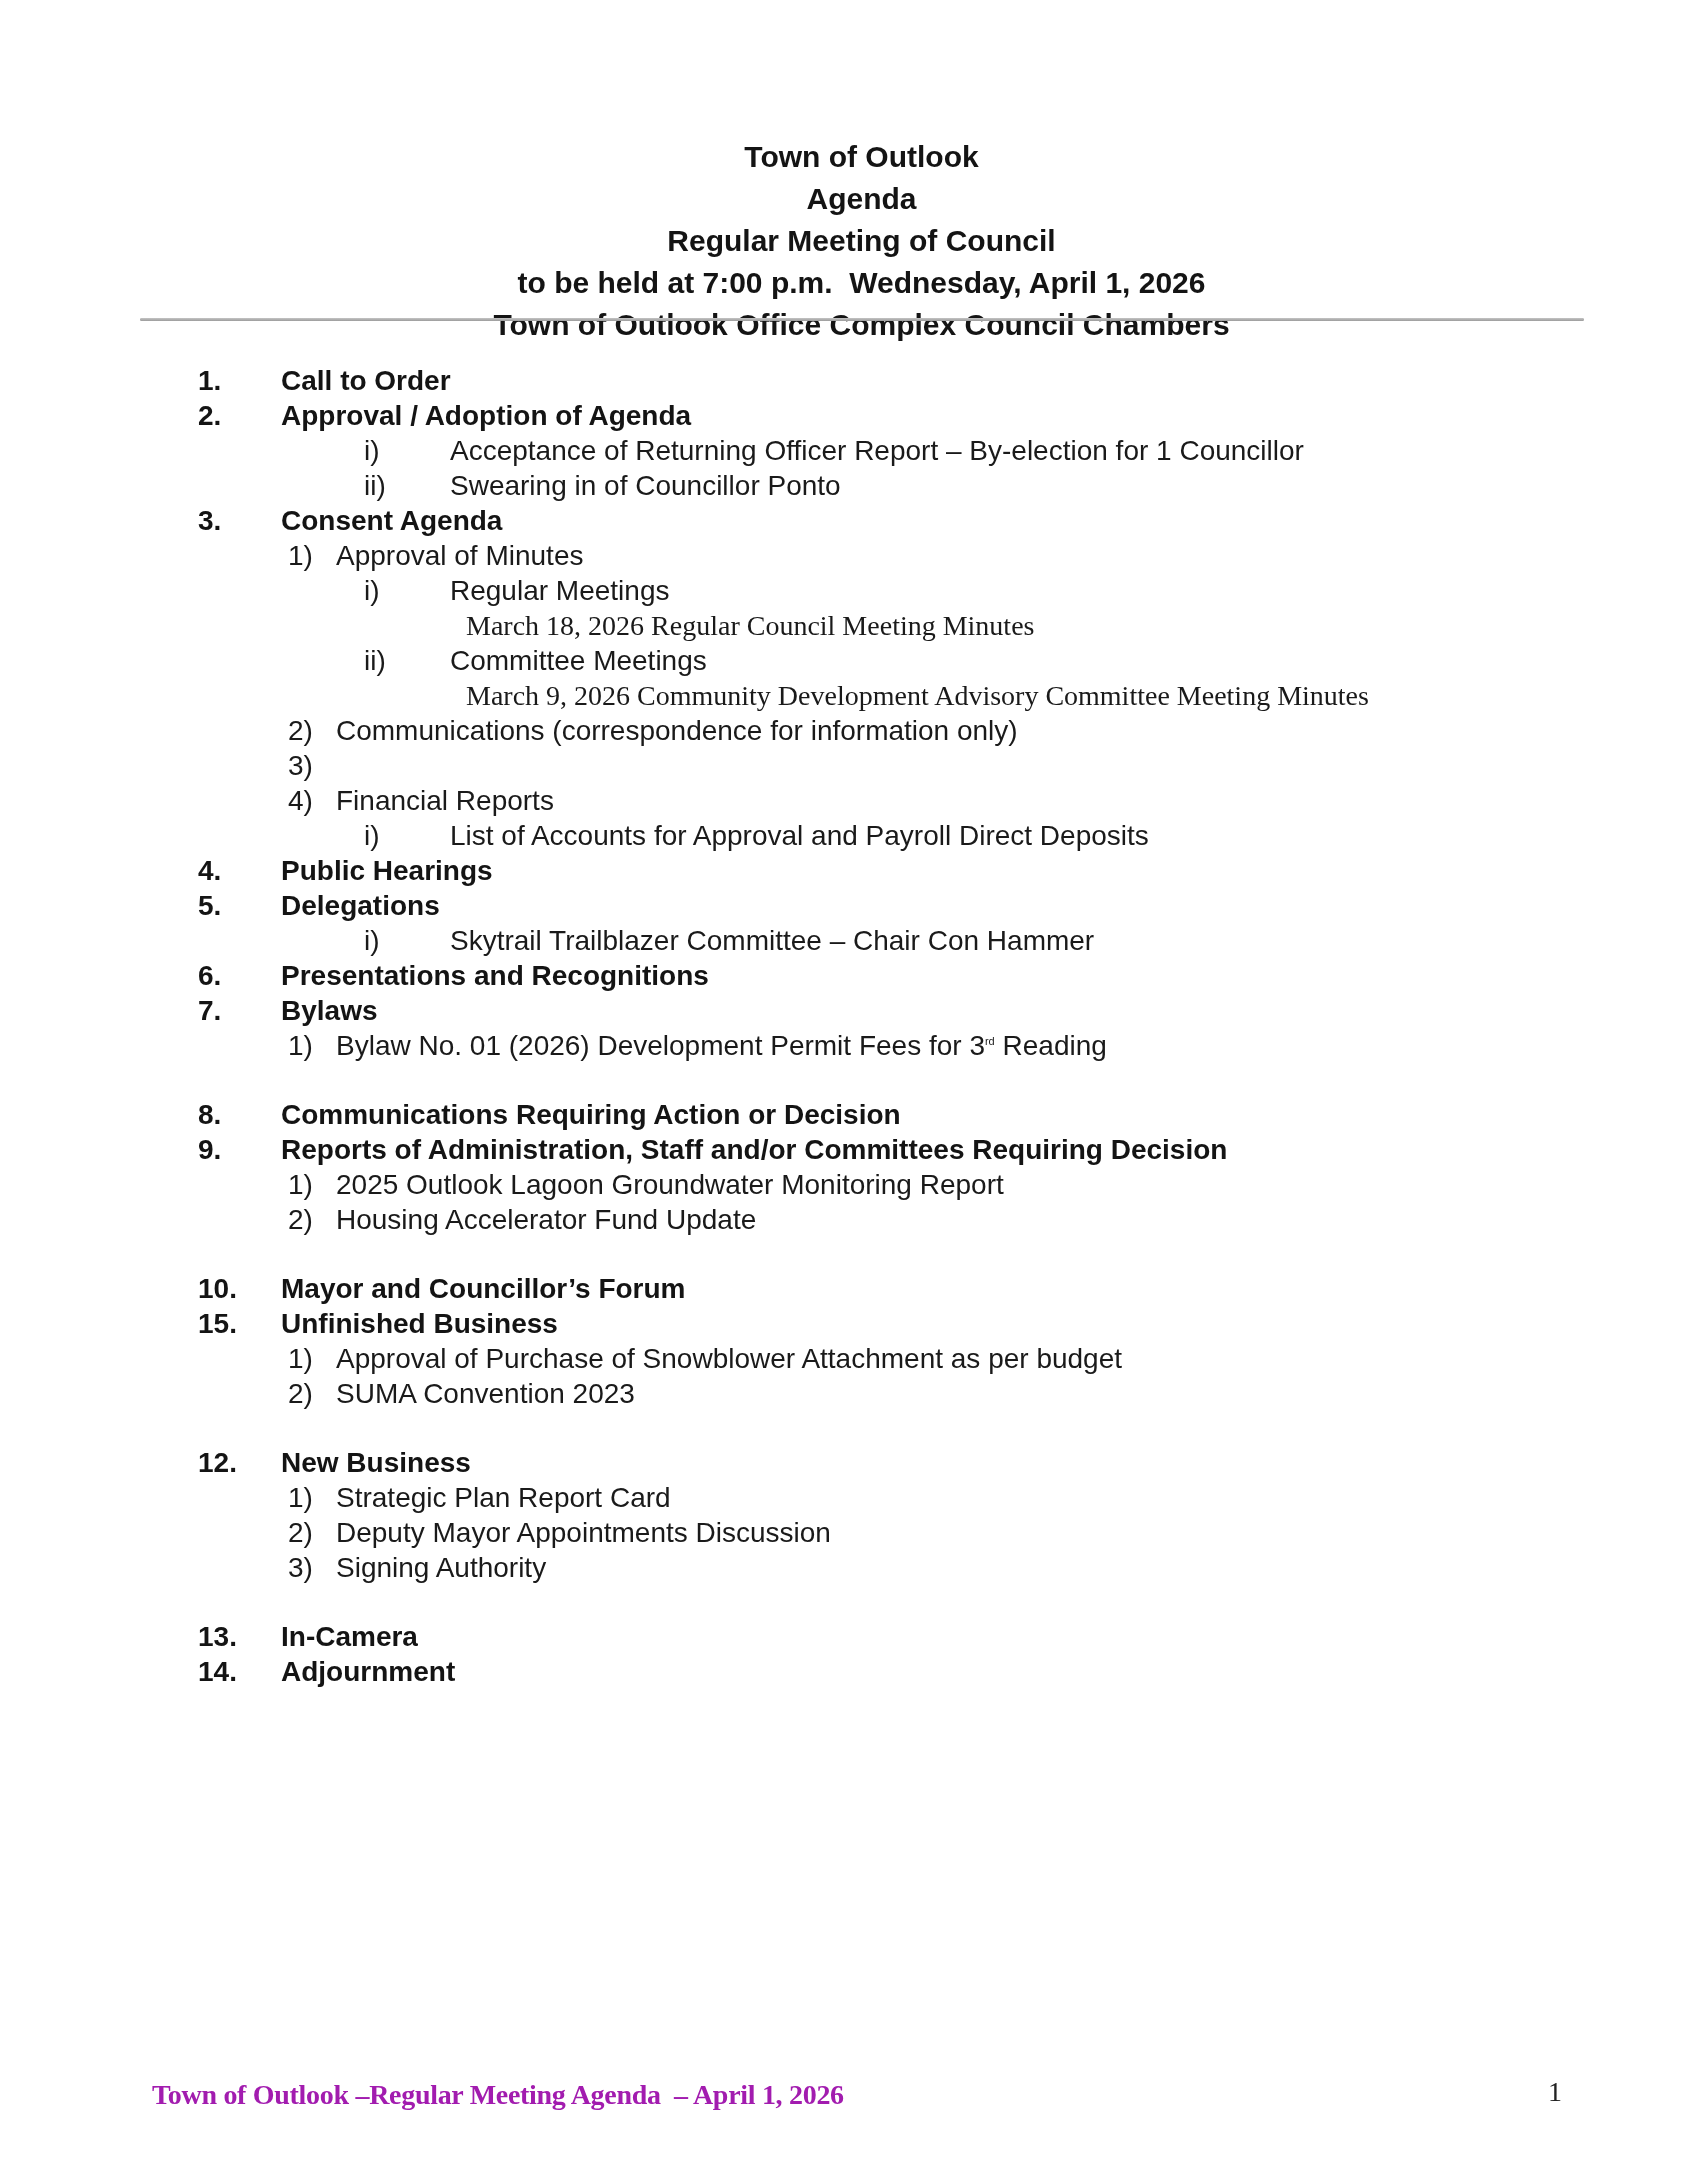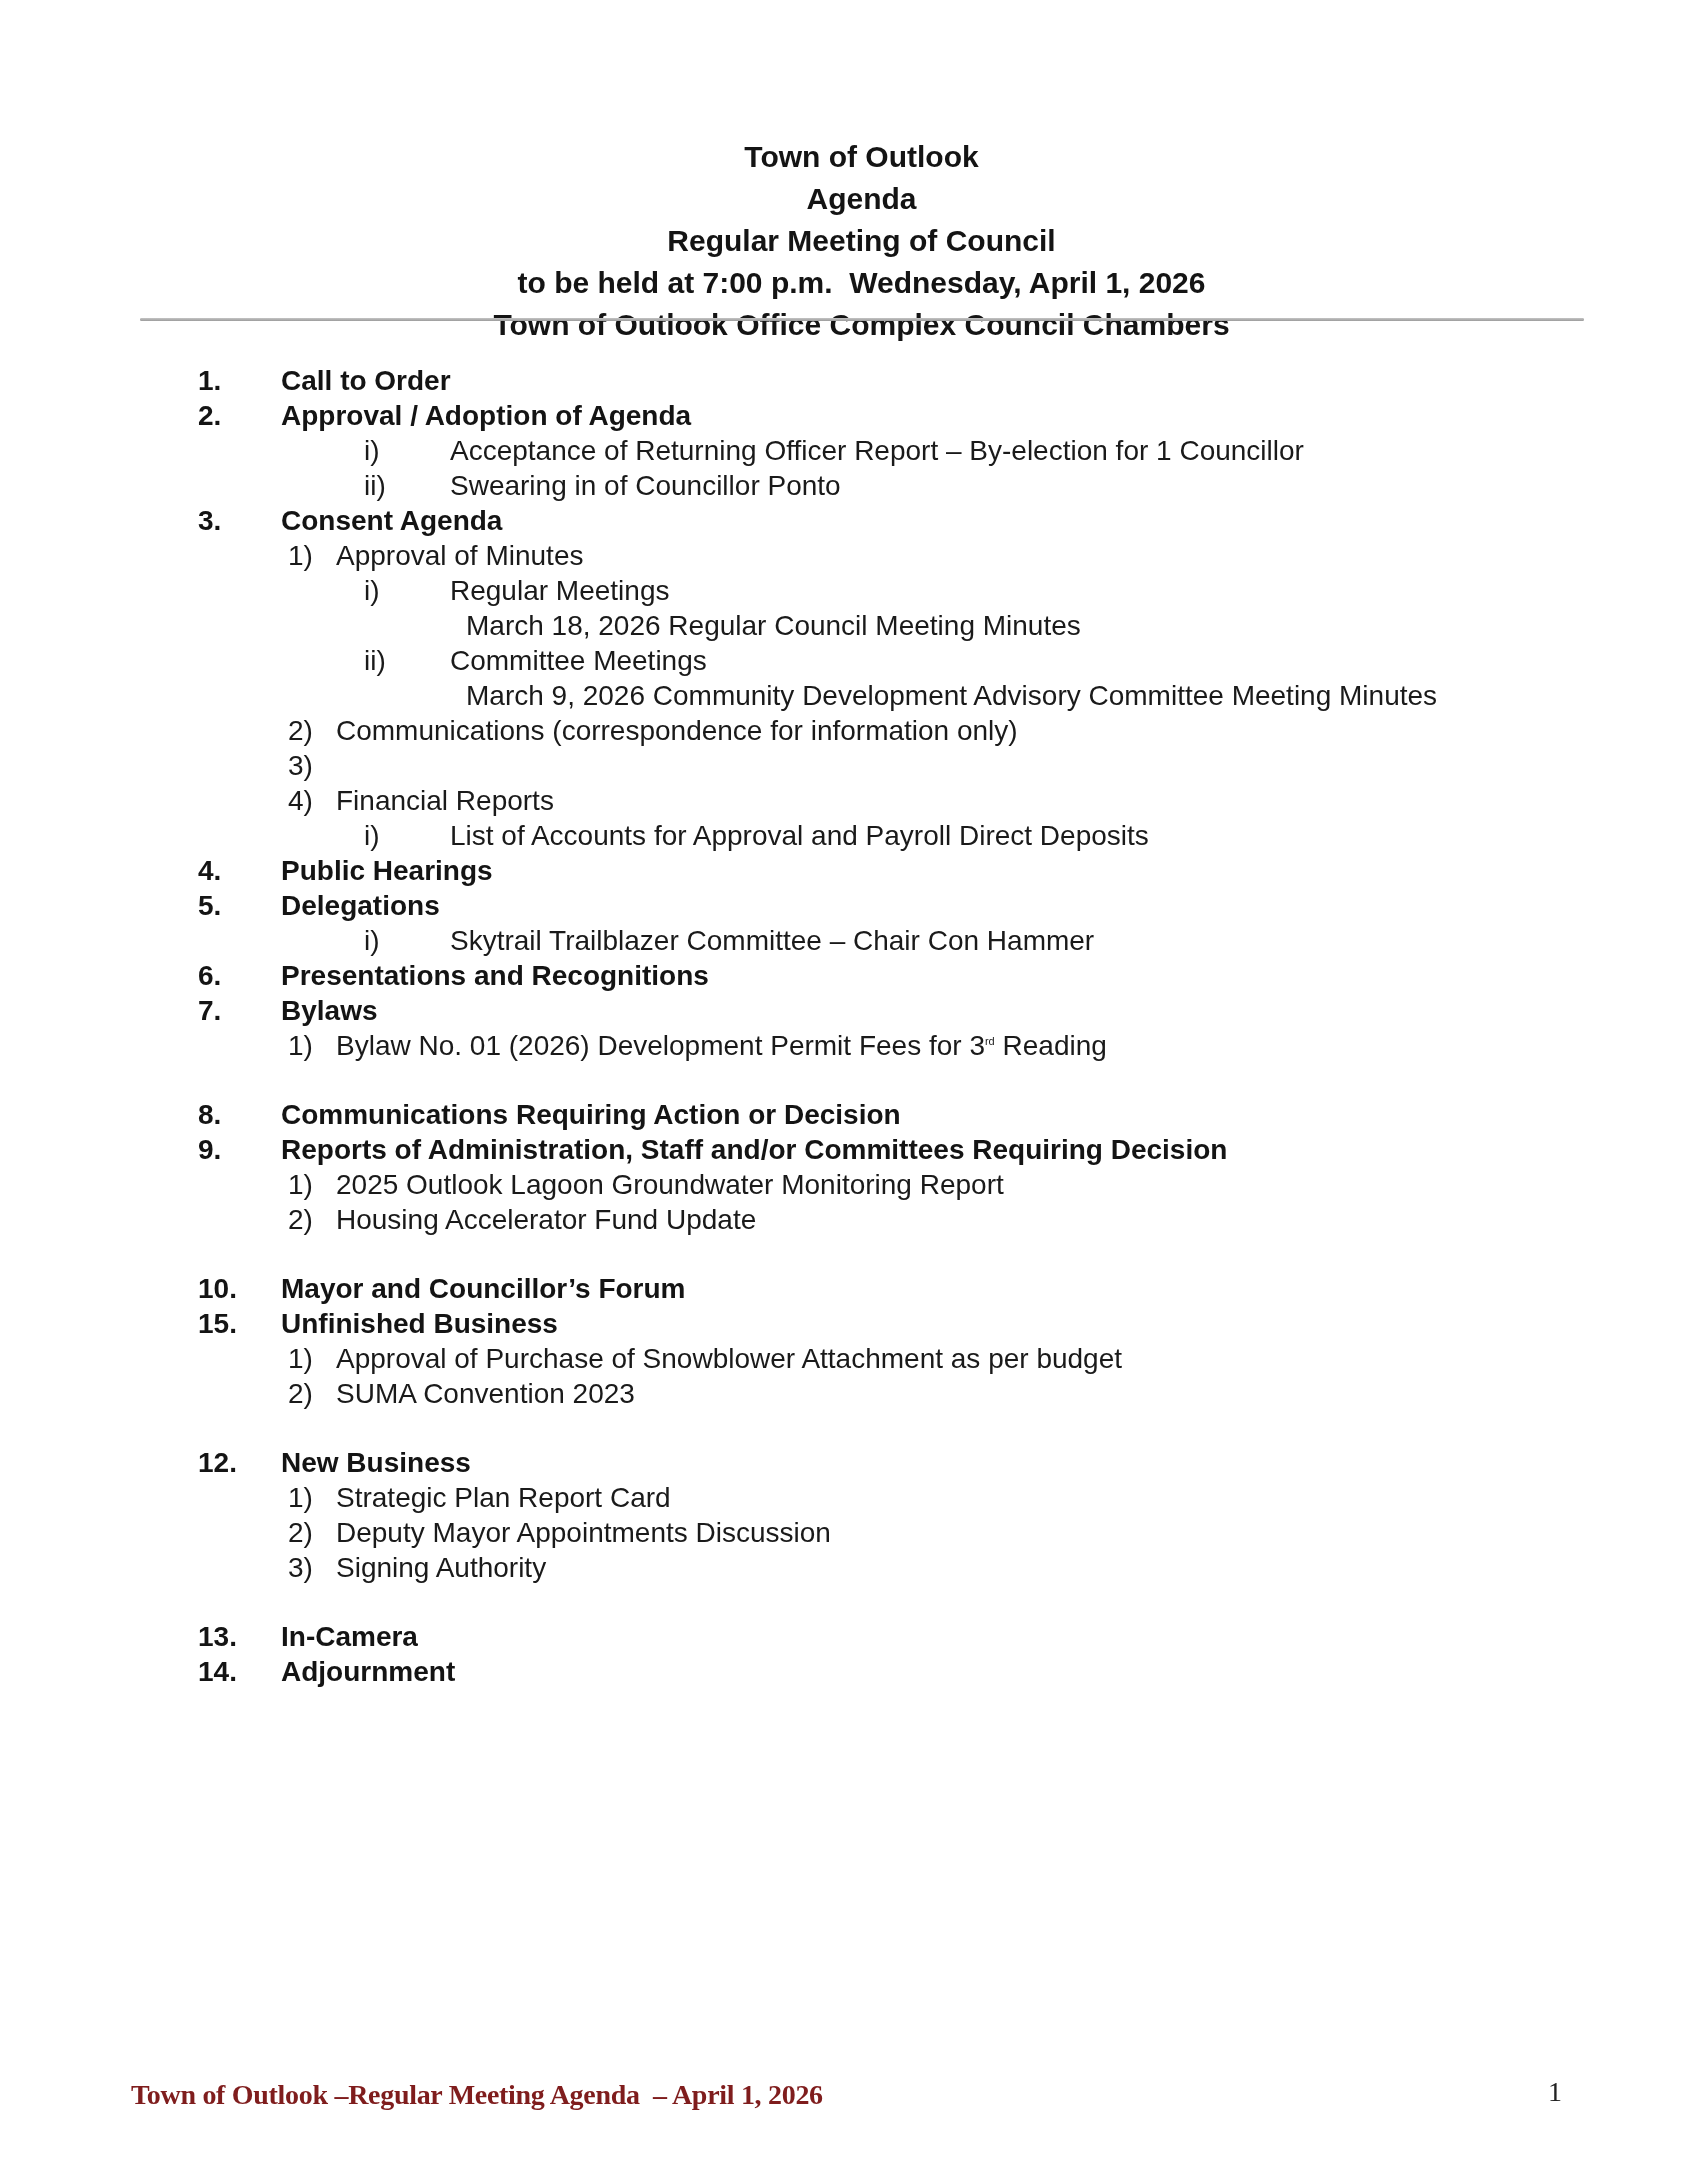--- a/index.html
+++ b/index.html
@@ -60,38 +60,38 @@
   .row.gap-before { margin-top: 34px; }
   .row .num { flex: 0 0 auto; }
   .row .txt { flex: 1 1 auto; }
 
   .lvl1 { padding-left: 198px; font-weight: bold; color: #141414; }
   .lvl1 .num { width: 83px; }
   .lvl2 { padding-left: 288px; }
   .lvl2 .num { width: 48px; }
   .lvl3 { padding-left: 364px; }
   .lvl3 .num { width: 86px; }
-  .lvl4 { padding-left: 466px; }
+  .lvl4 { padding-left: 466px; font-family: Liberation Serif, serif; }
 
   sup {
     font-size: 11px;
     vertical-align: super;
     line-height: 0;
   }
 
   
   .footer-text {
     position: absolute;
-    left: 131px;
+    left: 152px;
     top: 2079px;
     font-family: "Liberation Serif", serif;
     font-weight: bold;
     font-size: 28px;
     letter-spacing: -0.3px;
-    color: #7f1d1d;
+    color: #a21caf;
   }
   .page-number {
     position: absolute;
     left: 1548px;
     top: 2076px;
     font-family: "Liberation Serif", serif;
     font-size: 28px;
     color: #222222;
   }
 </style>

